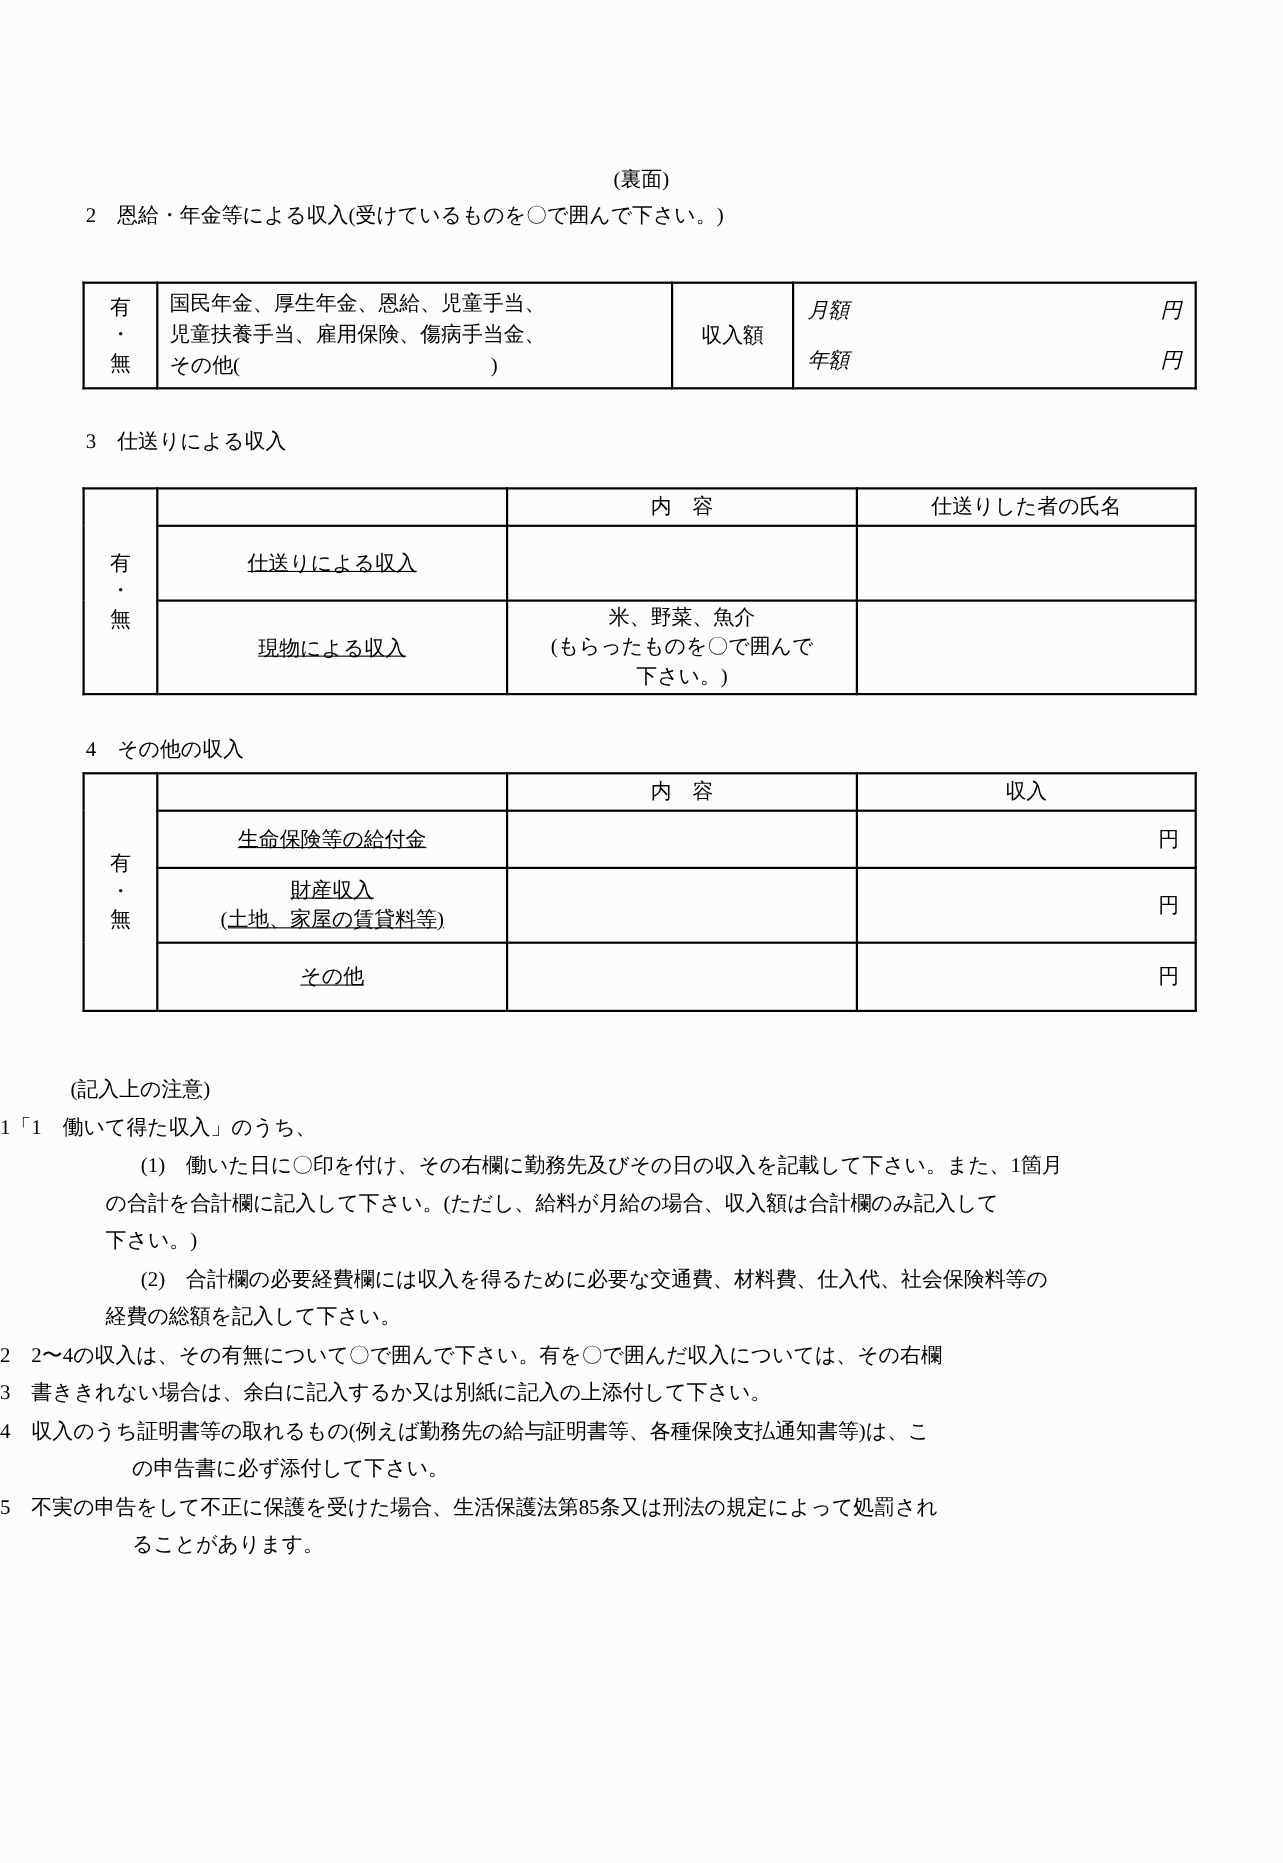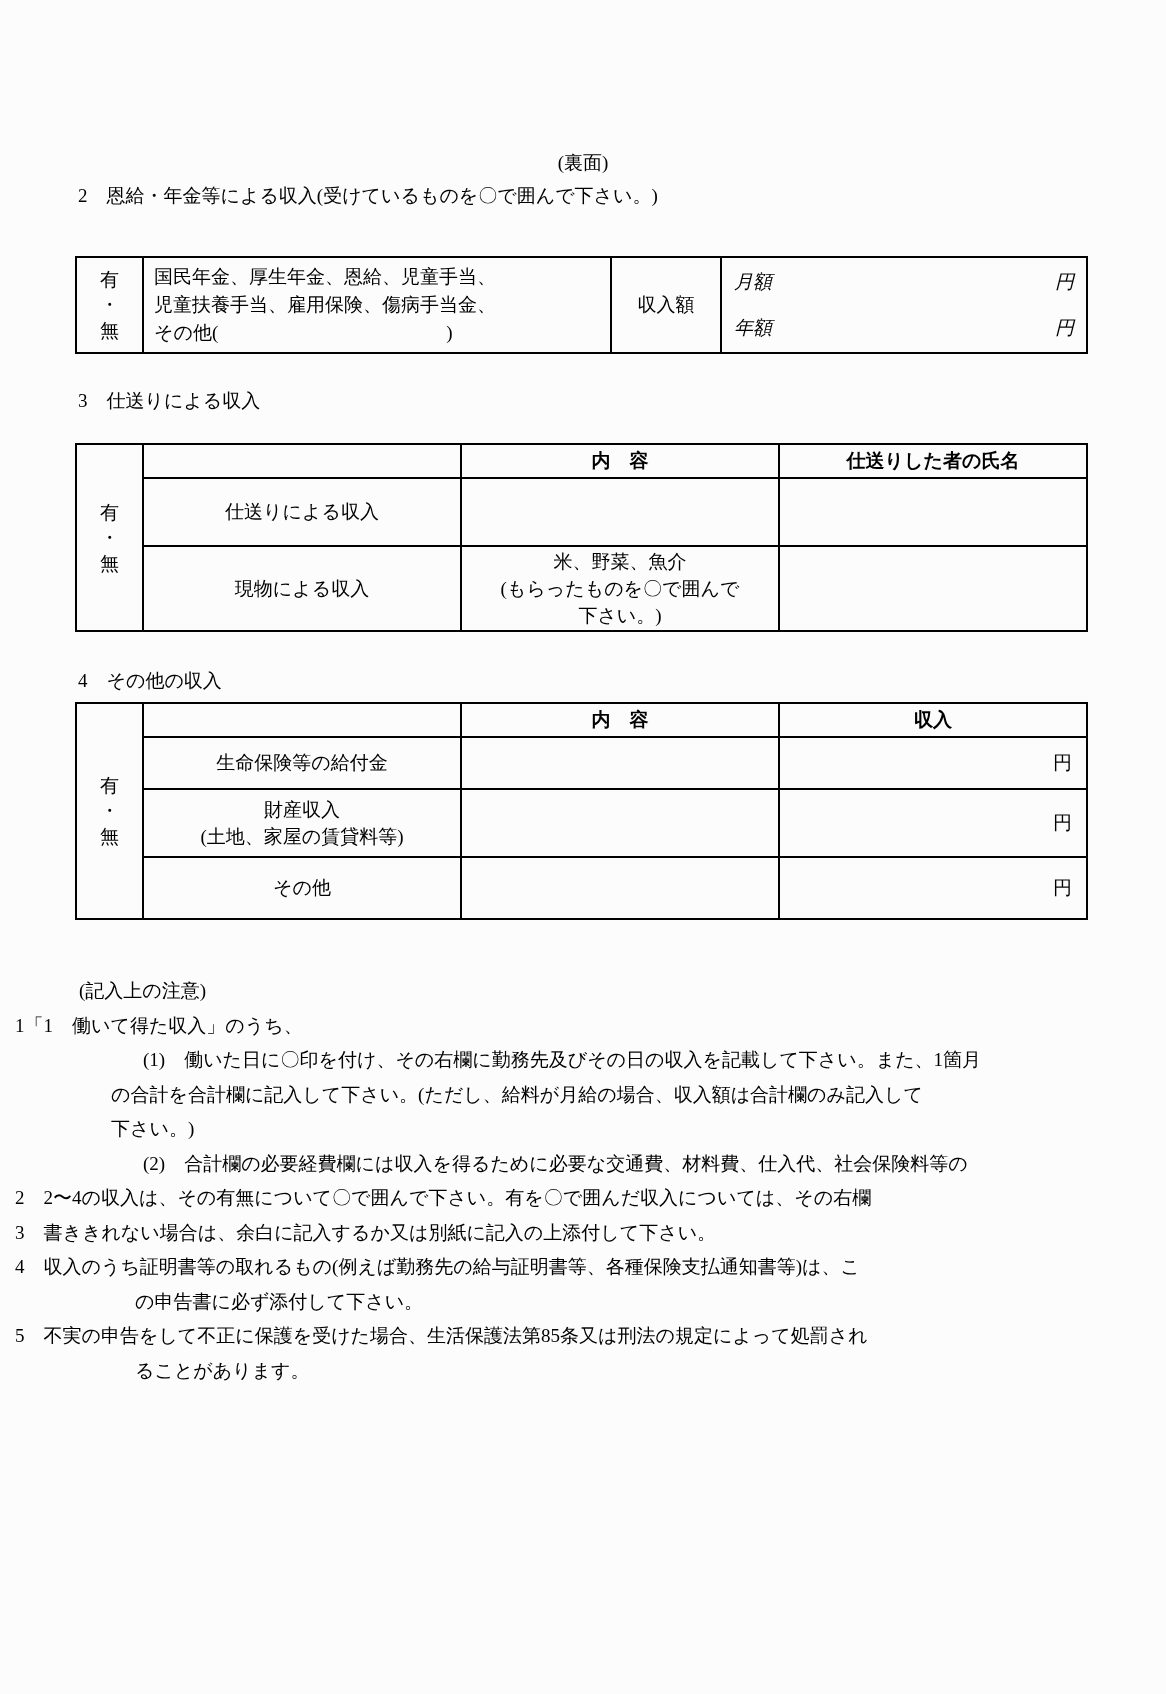--- a/index.html
+++ b/index.html
@@ -38,34 +38,34 @@
   
   .tbl-pension td { height:96px; }
   .types-cell { padding-left:10px; }
   .types-cell > div { line-height:28px; }
   .amount-head-cell { text-align:center; }
   .amounts-cell { vertical-align:middle;font-style:italic; }
   .amounts-inner { display:flex; flex-direction:column; justify-content:space-around; height:92px; }
   .amount-row { display:flex; justify-content:space-between; padding:0 12px; }
 
   
-  .hdr-cell { text-align:center; height:34px; line-height:30px;font-weight:bold; }
-  .label-cell { text-align:center; }
+  .hdr-cell { text-align:center; height:34px; line-height:30px; }
+  .label-cell { text-align:center;text-decoration:underline; }
   .multi-center { text-align:center; }
   .multi-center > div { line-height:27px; }
   .yen-cell { text-align:right; padding-right:14px; }
 
   .r-remit-1 td { height:68px; }
   .r-remit-2 td { height:85px;margin-left:41px; }
   .r-other-1 td { height:52px; }
   .r-other-2 td { height:68px; }
   .r-other-3 td { height:62px;margin-top:28px; }
 
   
-  .notes { left:0; top:974px; width:990px; line-height:34.5px;margin-left:15px; }
+  .notes { left:0; top:974px; width:990px; line-height:34.5px; }
   .notes-title { padding-left:64px; }
   .nl-item    { }
   .nl-cont    { padding-left:120px; }
   .nl-sub     { padding-left:128px; }
   .nl-subcont { padding-left:96px; }
 </style>
 </head>
 <body>
 
 <div class="abs side-label">(裏面)</div>
@@ -192,19 +192,20 @@
 </tbody>
   </table>
 
 <div class="abs notes">
   <div class="notes-title">(記入上の注意)</div>
   <div class="nl-item">1「1　働いて得た収入」のうち、</div>
   <div class="nl-sub">(1)　働いた日に〇印を付け、その右欄に勤務先及びその日の収入を記載して下さい。また、1箇月</div>
   <div class="nl-subcont">の合計を合計欄に記入して下さい。(ただし、給料が月給の場合、収入額は合計欄のみ記入して</div>
   <div class="nl-subcont">下さい。)</div>
   <div class="nl-sub">(2)　合計欄の必要経費欄には収入を得るために必要な交通費、材料費、仕入代、社会保険料等の</div>
+  <div class="nl-subcont">経費の総額を記入して下さい。</div>
   <div class="nl-item">2　2〜4の収入は、その有無について〇で囲んで下さい。有を〇で囲んだ収入については、その右欄</div>
   <div class="nl-item">3　書ききれない場合は、余白に記入するか又は別紙に記入の上添付して下さい。</div>
   <div class="nl-item">4　収入のうち証明書等の取れるもの(例えば勤務先の給与証明書等、各種保険支払通知書等)は、こ</div>
   <div class="nl-cont">の申告書に必ず添付して下さい。</div>
   <div class="nl-item">5　不実の申告をして不正に保護を受けた場合、生活保護法第85条又は刑法の規定によって処罰され</div>
   <div class="nl-cont">ることがあります。</div>
 </div>
 
 </body></html>

